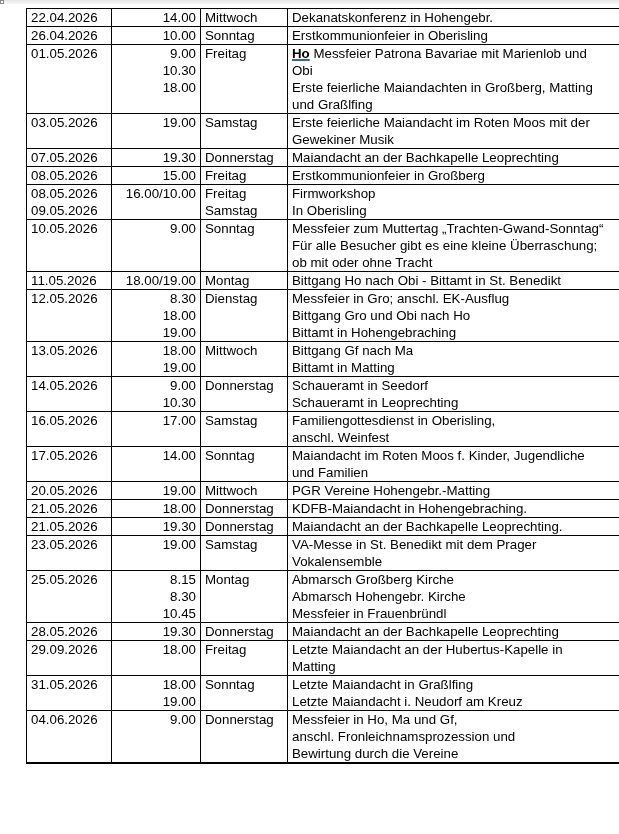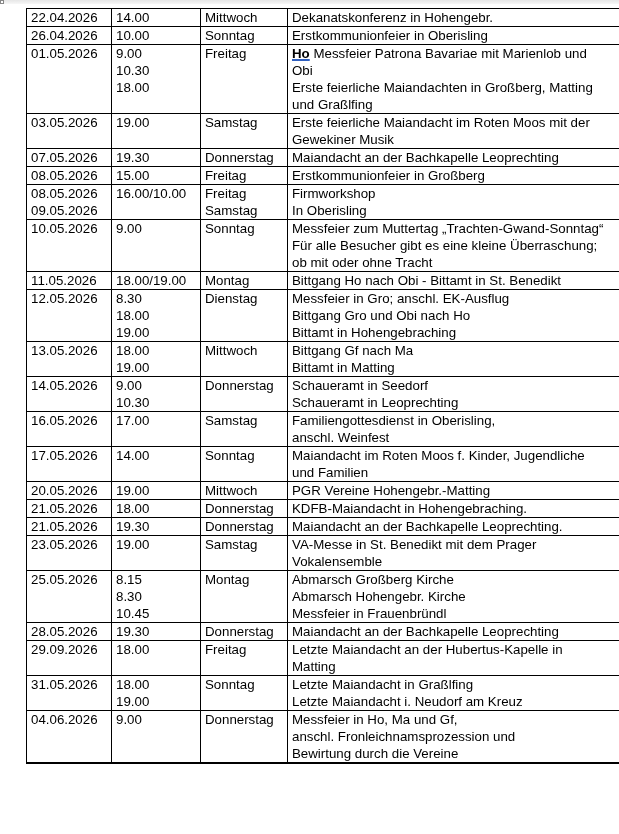--- a/index.html
+++ b/index.html
@@ -7,21 +7,21 @@
          font-family: "Liberation Sans", sans-serif; font-size: 13.3px; color: #000; }
   .topband { position: absolute; left: 0; top: 0; width: 619px; height: 4px;
              background: linear-gradient(#e6e6e6, #f7f7f7); }
   .handle { position: absolute; left: 0; top: 0; width: 4px; height: 4px; border: 1px solid #888; background:#fff; box-sizing: border-box; }
   table { position: absolute; left: 6px; top: 8px; border-collapse: collapse; table-layout: fixed; width: 611px; margin-left: 20px; }
   col.c-date { width: 85px; }
   col.c-time { width: 89px; }
   col.c-day  { width: 87px; }
   col.c-desc { width: 350px; }
   td { border: 1px solid #000; vertical-align: top; padding: 0 4px; line-height: 17px; white-space: nowrap; }
-  td.time { text-align: left; }
+  td.time { text-align: right; }
   .line { display: block; }
   .ho { font-weight: bold; text-decoration: underline; text-decoration-color: #2f5fbf; text-decoration-thickness: 2px; }
   .bold { font-weight: normal; }
 </style>
 </head>
 <body>
 
 <div class="topband"></div>
 <div class="handle"></div>
 

